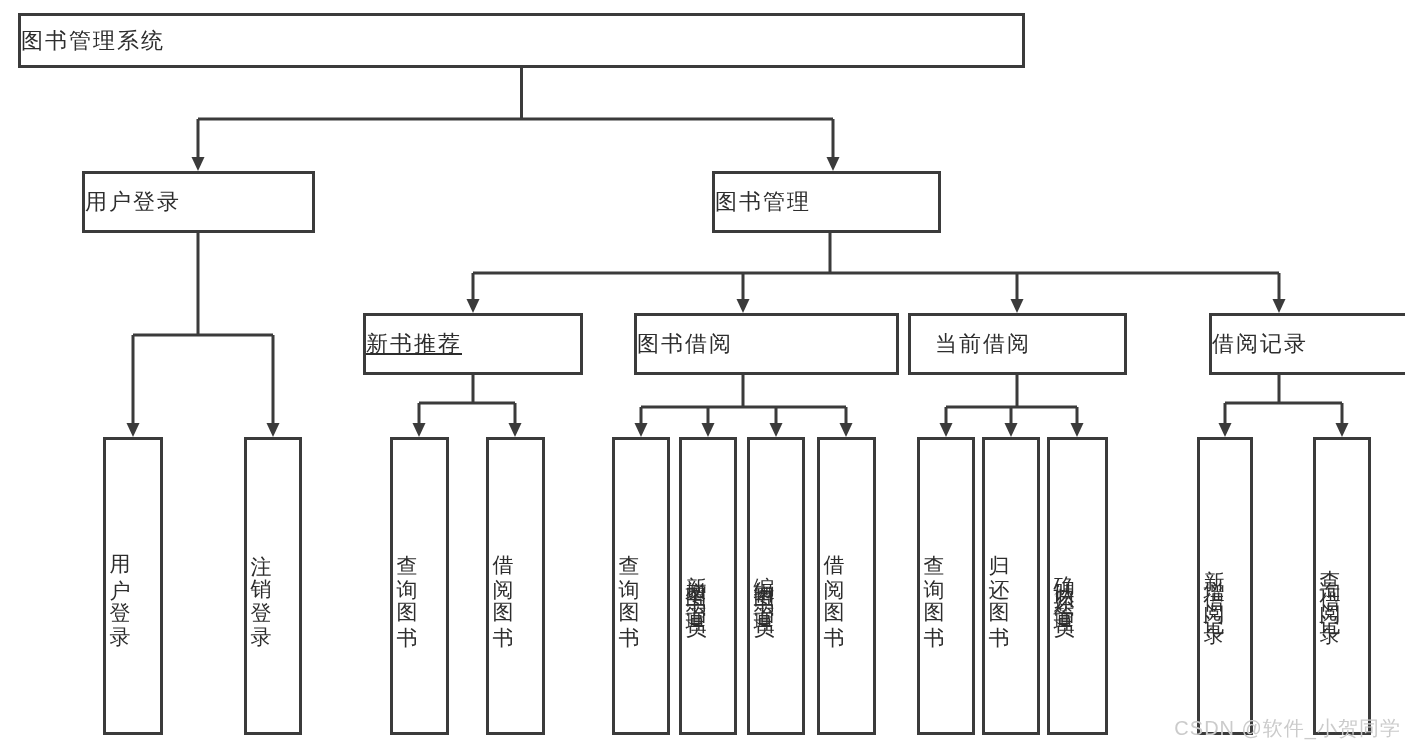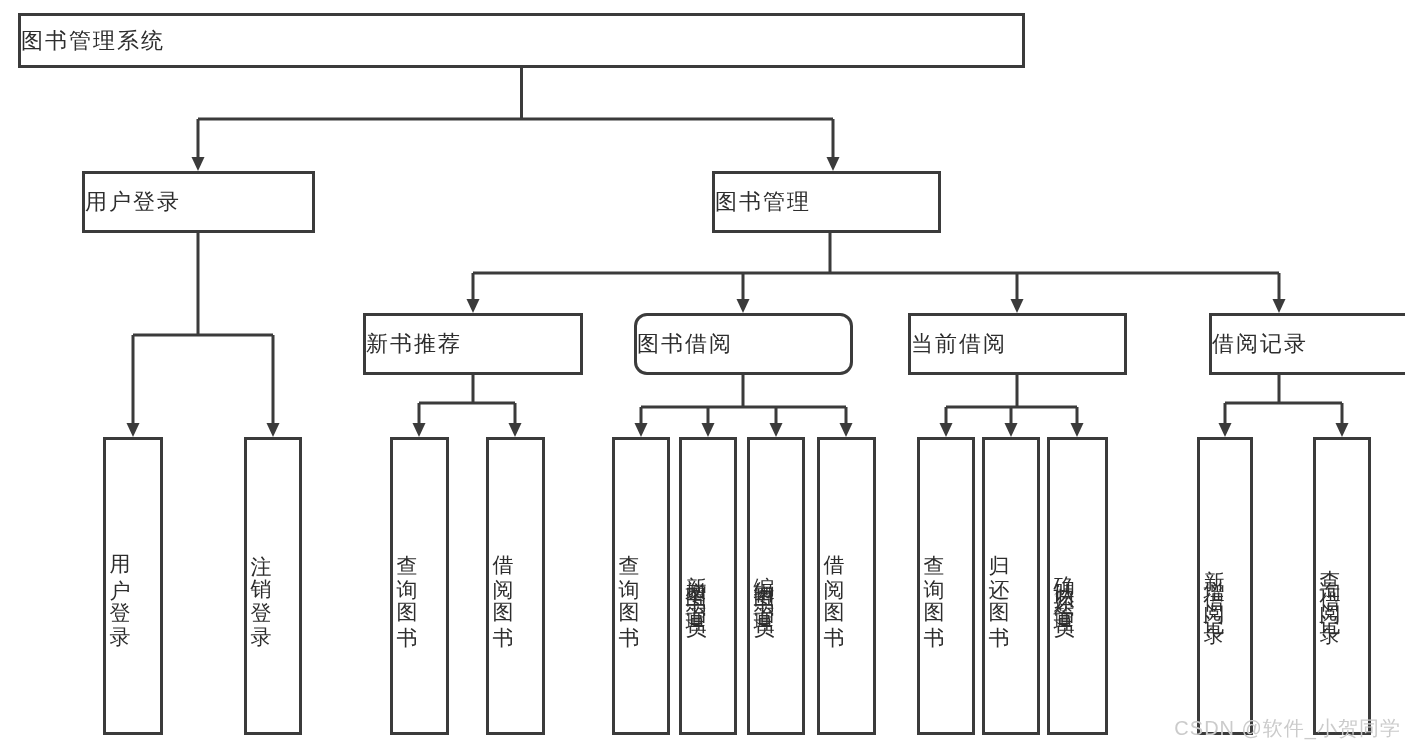--- a/index.html
+++ b/index.html
@@ -40,23 +40,23 @@
     font-size:20px;
     color:#cbcbcb;
     letter-spacing:1px;
     z-index:5;
     text-align:center;
   }
   
   #root-box        {left:18px;  top:13px;  width:1007px;height:55px;}
   #user-login      {left:82px;  top:171px; width:233px; height:62px;}
   #book-management {left:712px; top:171px; width:229px; height:62px;}
-  #new-book-rec    {left:363px; top:313px; width:220px; height:62px;}
-  #book-borrow     {left:634px; top:313px; width:219px; height:62px;border-radius:13px;}
-  #current-borrow  {left:908px; top:313px; width:219px; height:62px;}
+  #new-book-rec    {left:363px; top:313px; width:220px; height:62px;text-decoration:underline;}
+  #book-borrow     {left:634px; top:313px; width:265px; height:62px;}
+  #current-borrow  {left:908px; top:313px; width:219px; height:62px;padding-left:24px;}
   #borrow-records  {left:1172px;top:313px; width:215px; height:62px;margin-left:37px;}
   .leaf{top:437px;height:298px;}
   #lf-user-login {left:103px; width:60px;}
   #lf-logout     {left:244px; width:58px;}
   #lf-nbr-query  {left:390px; width:59px;}
   #lf-nbr-borrow {left:486px; width:59px;}
   #lf-bb-query   {left:612px; width:58px;}
   #lf-bb-add     {left:679px; width:58px;}
   #lf-bb-edit    {left:747px; width:58px;}
   #lf-bb-borrow  {left:817px; width:59px;}

